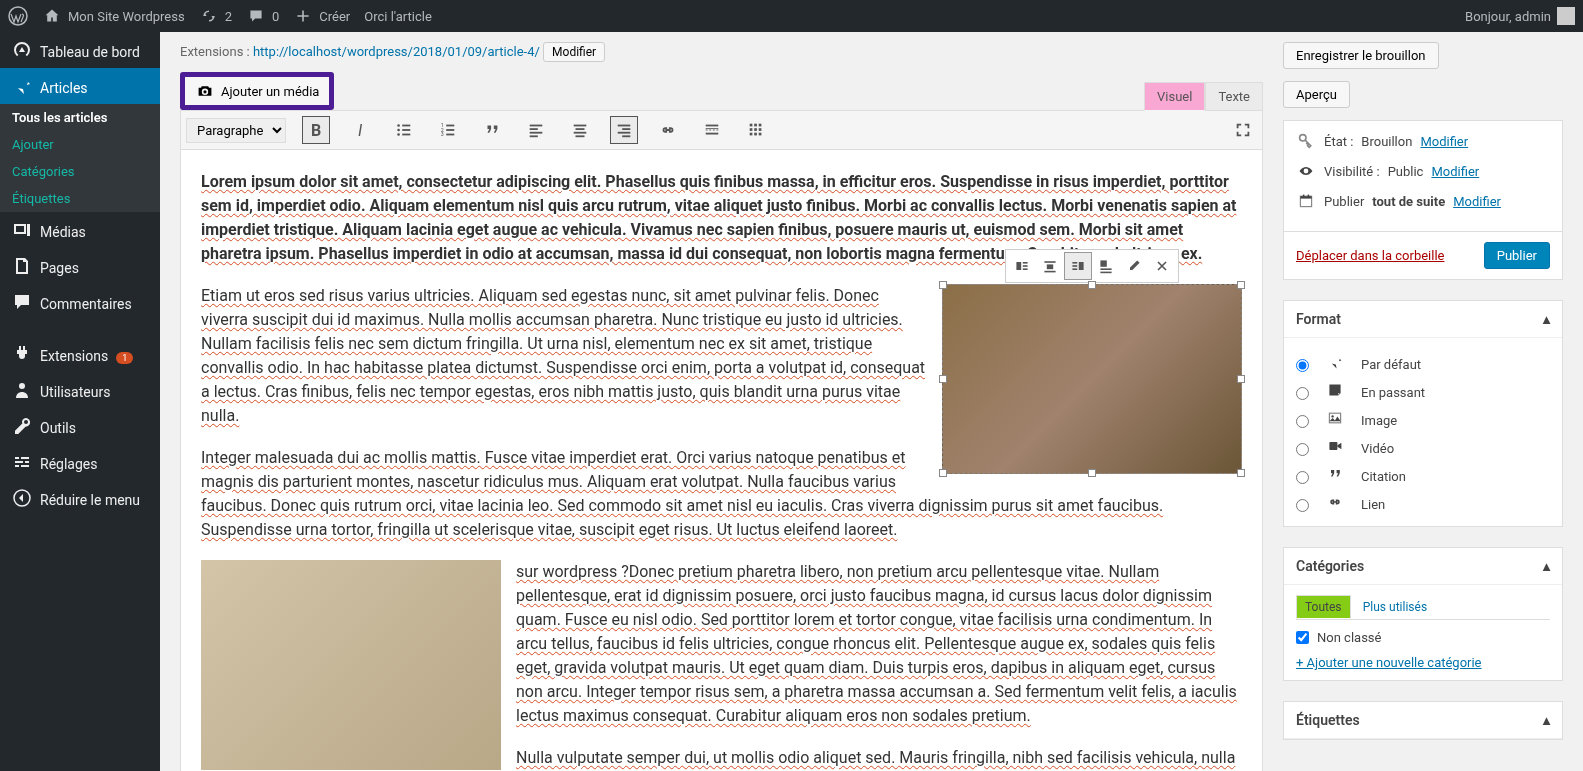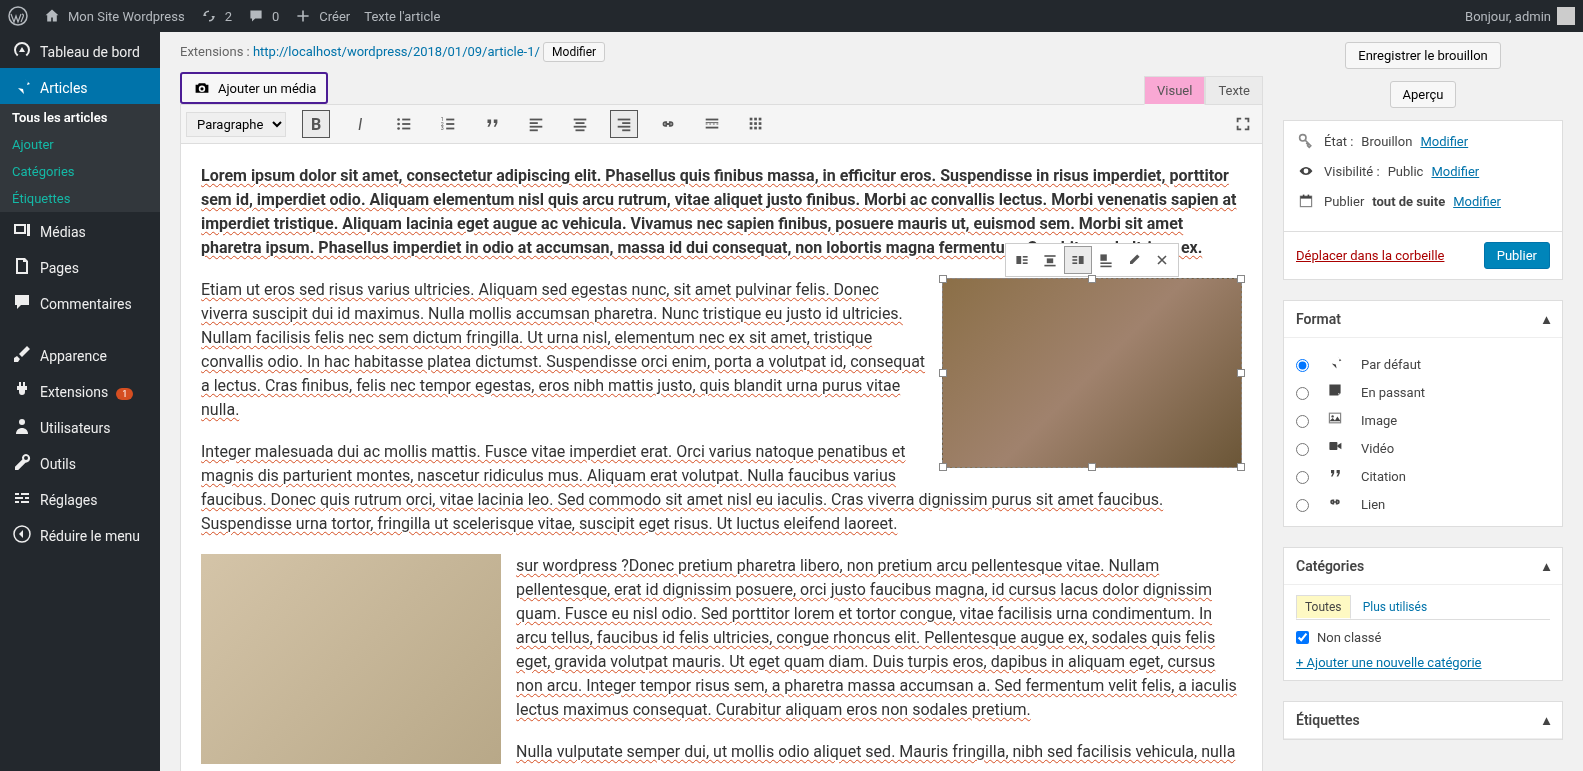--- a/index.html
+++ b/index.html
@@ -14,21 +14,21 @@
 .sidebar-sub { background: #32373c; }
 .sidebar-sub-item { padding: 6px 12px; font-size: 13px; color: #14b8a6; cursor: pointer; }
 .sidebar-sub-item.active { color: #fff; font-weight: 600; }
 .badge { background: #d54e21; color: #fff; border-radius: 10px; padding: 1px 6px; font-size: 9px; }
 .content { margin-left: 160px; padding: 10px 20px; display: flex; gap: 20px; }
 .main-col { flex: 1; min-width: 0; }
 .side-col { width: 280px; }
 .permalink-row { margin-bottom: 10px; font-size: 13px; color: #666; }
 .permalink-row a { color: #0073aa; }
 .btn-small { border: 1px solid #ccc; background: #f7f7f7; padding: 2px 8px; border-radius: 3px; cursor: pointer; font-size: 12px; }
-.media-btn { border: 2px solid #4c1d95; background: #f7f7f7; padding: 4px 10px; border-radius: 3px; cursor: pointer; display: inline-flex; align-items: center; gap: 6px; font-size: 13px; }
+.media-btn { border: 5px solid #4c1d95; background: #f7f7f7; padding: 4px 10px; border-radius: 3px; cursor: pointer; display: inline-flex; align-items: center; gap: 6px; font-size: 13px; }
 .editor-tabs { float: right; }
 .editor-tab { display: inline-block; padding: 6px 12px; border: 1px solid #ddd; border-bottom: none; cursor: pointer; font-size: 13px; color: #555; background: #ebebeb; }
 .editor-tab.active { background: #f9a8d4; border-bottom: 1px solid #f5f5f5; margin-bottom: -1px; }
 .toolbar { background: #f5f5f5; border: 1px solid #ddd; padding: 5px; display: flex; align-items: center; gap: 16px; clear: both; }
 .toolbar select { padding: 3px 6px; border: 1px solid #ddd; font-size: 13px; width: 100px; }
 .tb-btn { width: 28px; height: 28px; border: 1px solid transparent; display: inline-flex; align-items: center; justify-content: center; cursor: pointer; color: #555; font-size: 16px; }
 .tb-btn.active { border-color: #555; background: #ebebeb; }
 .editor-body { background: #fff; border: 1px solid #ddd; border-top: none; padding: 20px; font-family: Georgia, serif; font-size: 16px; line-height: 1.5; color: #333; min-height: 500px; }
 .editor-body p { margin-bottom: 18px; }
 .editor-body .wavy { text-decoration: underline wavy #d54e21; text-decoration-thickness: 1px; text-underline-offset: 2px; }
@@ -36,29 +36,29 @@
 .img-right { float: right; width: 300px; height: 190px; margin: 0 0 10px 15px; border: 1px dashed #888; }
 .img-left { float: left; width: 300px; height: 210px; margin: 0 15px 10px 0; background: linear-gradient(135deg, #d4c4a8 0%, #b8a888 100%); }
 .img-toolbar { position: absolute; top: -36px; left: 50%; transform: translateX(-50%); background: #fff; border: 1px solid #ccc; display: flex; padding: 2px; }
 .img-tb-btn { width: 28px; height: 28px; display: inline-flex; align-items: center; justify-content: center; cursor: pointer; color: #555; }
 .img-tb-btn.active { background: #ebebeb; border: 1px solid #999; }
 .panel { background: #fff; border: 1px solid #ddd; margin-bottom: 20px; }
 .panel-header { padding: 10px 12px; border-bottom: 1px solid #eee; font-weight: 600; font-size: 14px; display: flex; justify-content: space-between; align-items: center; cursor: pointer; }
 .panel-body { padding: 10px 12px; font-size: 13px; }
 .panel-body .row { margin-bottom: 10px; display: flex; align-items: center; gap: 8px; }
 .panel-body a { color: #0073aa; text-decoration: underline; cursor: pointer; }
-.publish-actions { display: flex; justify-content: center; gap: 8px; margin-bottom: 12px; }
+.publish-actions { display: flex; justify-content: flex-start; gap: 8px; margin-bottom: 12px; }
 .btn { border: 1px solid #ccc; background: #f7f7f7; padding: 5px 12px; border-radius: 3px; cursor: pointer; font-size: 13px; }
 .btn-primary { background: #0085ba; border-color: #0073aa; color: #fff; }
 .trash-link { color: #a00; text-decoration: underline; cursor: pointer; }
 .publish-footer { border-top: 1px solid #ddd; padding: 10px 12px; display: flex; justify-content: space-between; align-items: center; }
 .format-row { display: flex; align-items: flex-end; gap: 16px; padding: 4px 0; }
 .cat-tabs { border-bottom: 1px solid #ddd; margin-bottom: 10px; }
 .cat-tab { display: inline-block; padding: 4px 8px; border: 1px solid transparent; cursor: pointer; font-size: 12px; }
-.cat-tab.active { border: 1px solid #ddd; border-bottom-color: #fff; margin-bottom: -1px; background: #fef9c3; }
+.cat-tab.active { border: 1px solid #ddd; border-bottom-color: #fff; margin-bottom: -1px; background: #84cc16; }
 .cat-tab-link { color: #0073aa; }
 .icon { width: 20px; height: 20px; display: inline-flex; align-items: center; justify-content: center; }
 svg { fill: currentColor; }
 .expand-icon { margin-left: auto; }
 .avatar { width: 18px; height: 18px; background: #ccc; }
 .handle { position: absolute; width: 8px; height: 8px; background: #fff; border: 1px solid #888; }
 </style>
 </head>
 <body>
 
@@ -96,21 +96,21 @@
         <span>0</span>
       </span>
     <span class="adminbar-item">
         <span class="icon">
           <svg width="16" height="16" viewBox="0 0 20 20">
             <path d="M9 3h2v6h6v2h-6v6H9v-6H3V9h6z"></path>
           </svg>
         </span>
         <span>Créer</span>
       </span>
-    <span class="adminbar-item">Texte l'article</span>
+    <span class="adminbar-item">Orci l'article</span>
   </div>
   <div class="adminbar-right">
     <span class="adminbar-item">
         <span>Bonjour, admin</span>
         <span class="avatar"></span>
       </span>
   </div>
 </div>
 
 <div class="sidebar">
@@ -157,28 +157,20 @@
         <svg width="20" height="20" viewBox="0 0 20 20">
           <path d="M3 3h14v10H9l-4 4v-4H3z"></path>
         </svg>
       </span>
       <span>Commentaires</span>
     </div>
   <div style="height:16px"></div>
   <div class="sidebar-item">
       <span class="icon">
         <svg width="20" height="20" viewBox="0 0 20 20">
-          <path d="M15 2l3 3-8 8-3-3zM5 12l3 3-2 3H2v-4z"></path>
-        </svg>
-      </span>
-      <span>Apparence</span>
-    </div>
-  <div class="sidebar-item">
-      <span class="icon">
-        <svg width="20" height="20" viewBox="0 0 20 20">
           <path d="M7 2v4H5v4h2v2a3 3 0 006 0v-2h2V6h-2V2h-2v4H9V2z"></path>
         </svg>
       </span>
       <span>Extensions</span>
       <span class="badge">1</span>
     </div>
   <div class="sidebar-item">
       <span class="icon">
         <svg width="20" height="20" viewBox="0 0 20 20">
           <circle cx="10" cy="6" r="3"></circle>
@@ -211,21 +203,21 @@
         </svg>
       </span>
       <span>Réduire le menu</span>
     </div>
 </div>
 
 <div class="content">
   <div class="main-col">
     <div class="permalink-row">
       <span>Extensions :</span>
-      <a><span>http://localhost/wordpress/2018/01/09/</span><span>article-1/</span></a>
+      <a><span>http://localhost/wordpress/2018/01/09/</span><span>article-4/</span></a>
       <button class="btn-small">Modifier</button>
     </div>
 
     <div style="display:flex;justify-content:space-between;align-items:flex-end;">
       <button class="media-btn">
           <span class="icon">
             <svg width="16" height="16" viewBox="0 0 20 20">
               <path d="M6 4l-1 2H2v10h16V6h-3l-1-2zm4 3a4 4 0 110 8 4 4 0 010-8zm0 2a2 2 0 100 4 2 2 0 000-4z"></path>
             </svg>
           </span>

